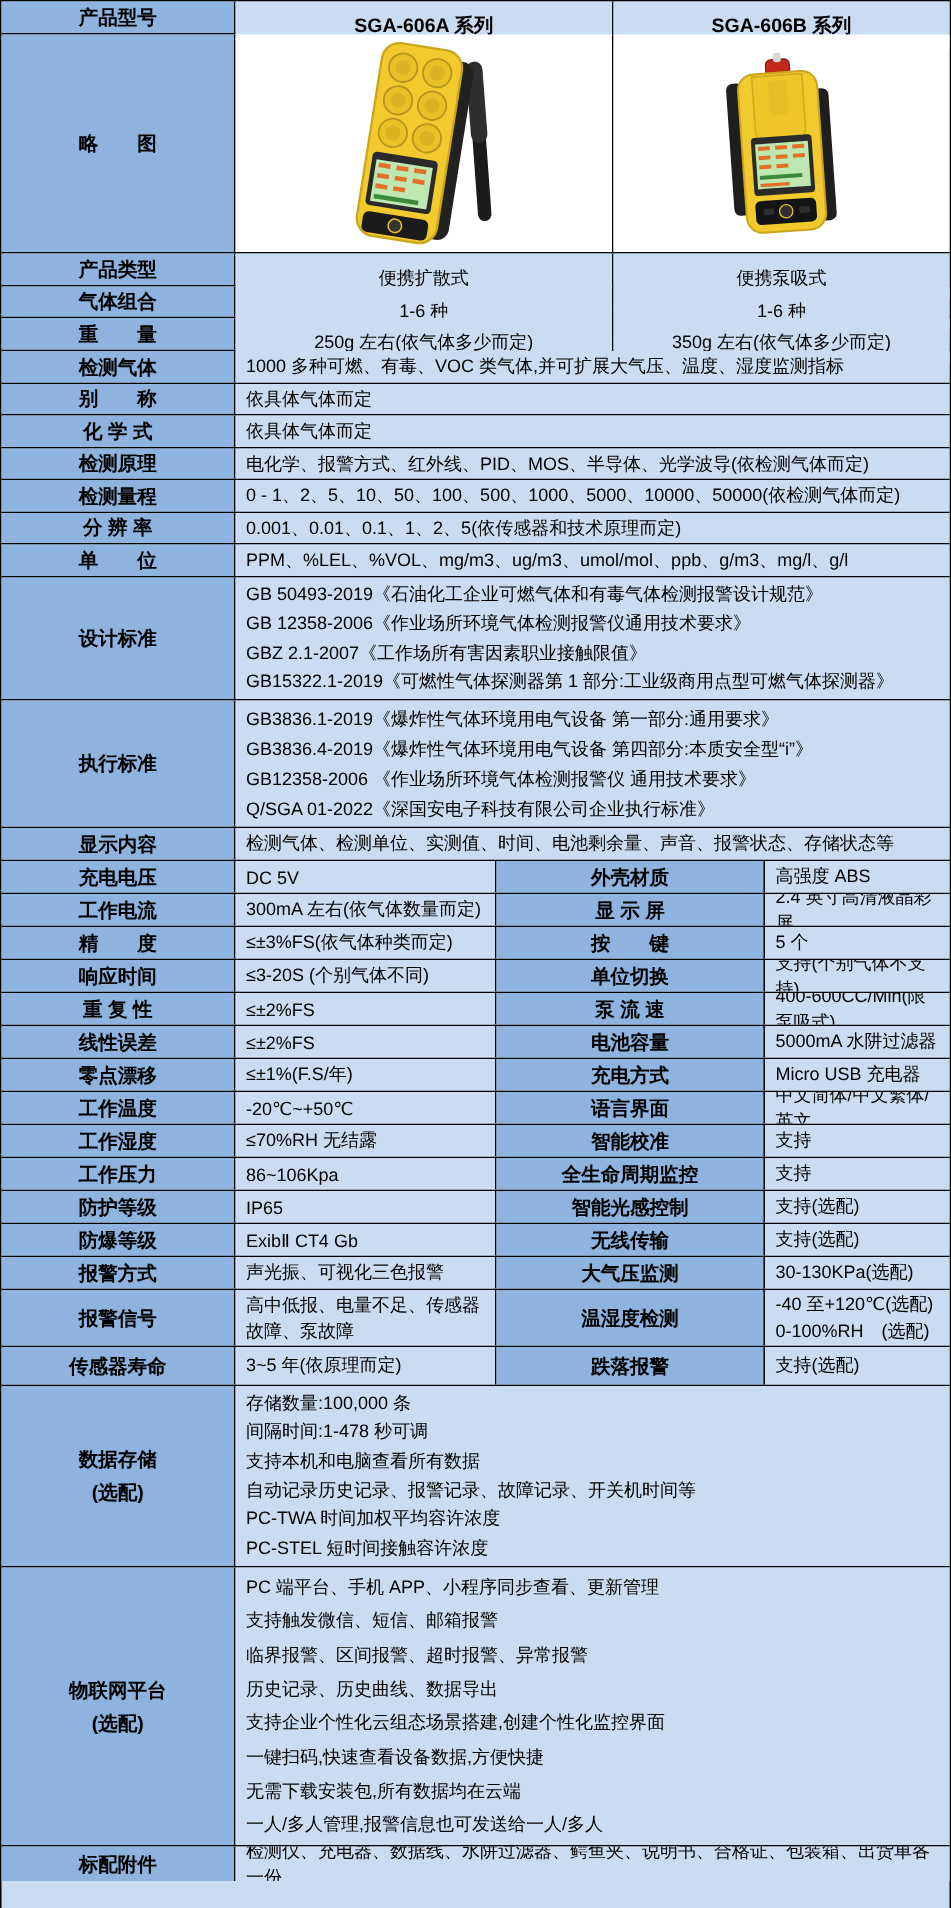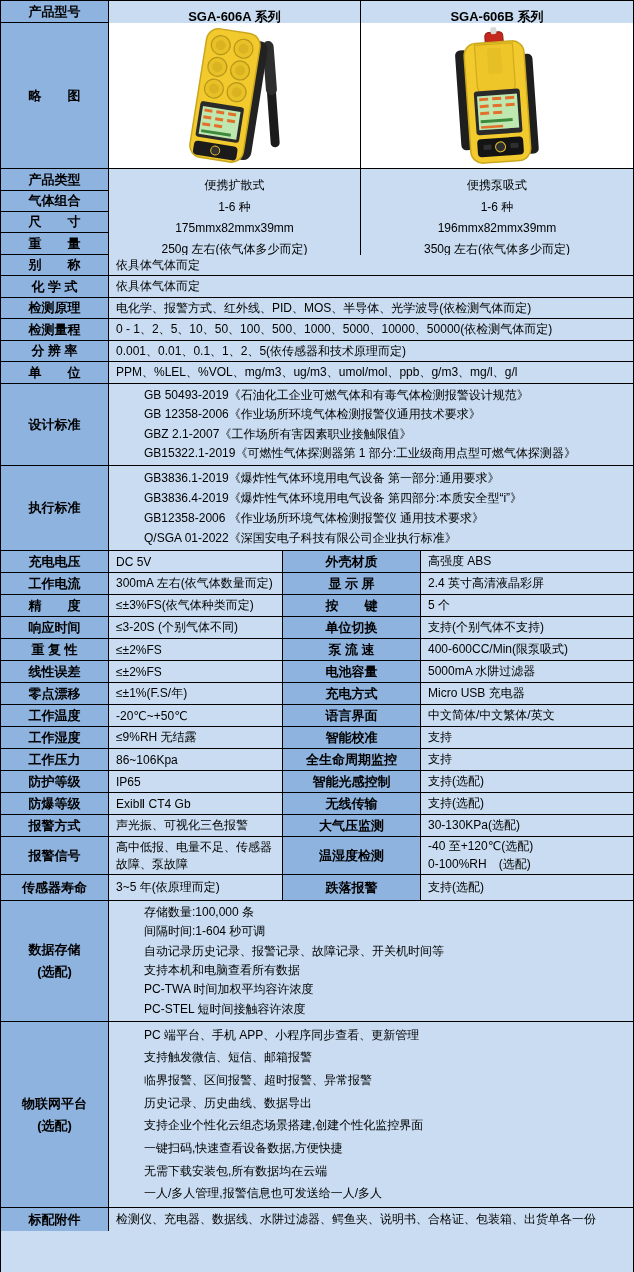--- a/index.html
+++ b/index.html
@@ -15,30 +15,30 @@
     display:flex;align-items:center;overflow:hidden;
   }
   .cell:last-child{border-right:none;}
   .label{
     background:#8EB3DF;font-weight:bold;justify-content:center;
     font-size:13px;text-align:center;flex:none;white-space:pre-wrap;
   }
   .value{background:#C9DCF1;font-size:12px;padding:0 7px;}
   .center{justify-content:center;padding:16px 2px;text-align:center;}
   .bold{font-weight:bold;font-size:13px;}
-  .w-label{width:108px;}
+  .w-label{width:156px;}
   .wA{width:252px;flex:none;}
   .wB{flex:1;}
   .q1{width:174px;flex:none;}
-  .q2{width:138px;}
+  .q2{width:179px;}
   .q3{flex:1;}
   .full{flex:1;}
   .sketch-cell{background:#FFFFFF;justify-content:center;padding:0;}
   .multi{flex-direction:column;align-items:stretch;justify-content:space-around;padding:2px 7px;}
-  .multi div{line-height:19px;margin-left:28px;}
+  .multi div{line-height:19px;}
   .wrap2{display:block;line-height:17px;padding-top:1px;}
   .stack{flex-direction:column;justify-content:space-around;align-items:flex-start;}
 </style>
 </head>
 <body>
 
 <div class="spec-table">
 
   <div class="row" style="height:22px">
     <div class="cell label w-label">产品型号</div>
@@ -137,31 +137,30 @@
   <div class="row" style="height:22px">
     <div class="cell label w-label">产品类型</div>
     <div class="cell value wA center">便携扩散式</div>
     <div class="cell value wB center">便携泵吸式</div>
   </div>
   <div class="row" style="height:21px">
     <div class="cell label w-label">气体组合</div>
     <div class="cell value wA center">1-6 种</div>
     <div class="cell value wB center">1-6 种</div>
   </div>
-  <div class="row" style="height:21px">
-    <div class="cell label w-label">尺　　寸</div>
-    <div class="cell value wA center">175mmx82mmx39mm</div>
-    <div class="cell value wB center">196mmx82mmx39mm</div>
-  </div>
   <div class="row" style="height:22px">
     <div class="cell label w-label">重　　量</div>
     <div class="cell value wA center">250g 左右(依气体多少而定)</div>
     <div class="cell value wB center">350g 左右(依气体多少而定)</div>
   </div>
 
+  <div class="row" style="height:22px">
+    <div class="cell label w-label">检测气体</div>
+    <div class="cell value full">1000 多种可燃、有毒、VOC 类气体,并可扩展大气压、温度、湿度监测指标</div>
+  </div>
   <div class="row" style="height:21px">
     <div class="cell label w-label">别　　称</div>
     <div class="cell value full">依具体气体而定</div>
   </div>
   <div class="row" style="height:22px">
     <div class="cell label w-label">化 学 式</div>
     <div class="cell value full">依具体气体而定</div>
   </div>
   <div class="row" style="height:21px">
     <div class="cell label w-label">检测原理</div>
@@ -193,20 +192,24 @@
   <div class="row" style="height:85px">
     <div class="cell label w-label">执行标准</div>
     <div class="cell value full multi">
       <div>GB3836.1-2019《爆炸性气体环境用电气设备 第一部分:通用要求》</div>
       <div>GB3836.4-2019《爆炸性气体环境用电气设备 第四部分:本质安全型“i”》</div>
       <div>GB12358-2006 《作业场所环境气体检测报警仪 通用技术要求》</div>
       <div>Q/SGA 01-2022《深国安电子科技有限公司企业执行标准》</div>
     </div>
   </div>
 
+  <div class="row" style="height:22px">
+    <div class="cell label w-label">显示内容</div>
+    <div class="cell value full">检测气体、检测单位、实测值、时间、电池剩余量、声音、报警状态、存储状态等</div>
+  </div>
 
   <div class="row" style="height:22px">
     <div class="cell label w-label">充电电压</div>
     <div class="cell value q1">DC 5V</div>
     <div class="cell label q2">外壳材质</div>
     <div class="cell value q3">高强度 ABS</div>
   </div>
   <div class="row" style="height:22px">
     <div class="cell label w-label">工作电流</div>
     <div class="cell value q1">300mA 左右(依气体数量而定)</div>
@@ -244,21 +247,21 @@
     <div class="cell value q3">Micro USB 充电器</div>
   </div>
   <div class="row" style="height:22px">
     <div class="cell label w-label">工作温度</div>
     <div class="cell value q1">-20℃~+50℃</div>
     <div class="cell label q2">语言界面</div>
     <div class="cell value q3">中文简体/中文繁体/英文</div>
   </div>
   <div class="row" style="height:22px">
     <div class="cell label w-label">工作湿度</div>
-    <div class="cell value q1">≤9%RH 无结露</div>
+    <div class="cell value q1">≤70%RH 无结露</div>
     <div class="cell label q2">智能校准</div>
     <div class="cell value q3">支持</div>
   </div>
   <div class="row" style="height:22px">
     <div class="cell label w-label">工作压力</div>
     <div class="cell value q1">86~106Kpa</div>
     <div class="cell label q2">全生命周期监控</div>
     <div class="cell value q3">支持</div>
   </div>
   <div class="row" style="height:22px">
@@ -299,23 +302,23 @@
     <div class="cell value q3">支持(选配)</div>
   </div>
 
   <div class="row" style="height:121px">
     <div class="cell label w-label" style="flex-direction:column;justify-content:center;line-height:22px;">
       <div>数据存储</div>
       <div>(选配)</div>
     </div>
     <div class="cell value full multi">
       <div>存储数量:100,000 条</div>
-      <div>间隔时间:1-604 秒可调</div>
+      <div>间隔时间:1-478 秒可调</div>
+      <div>支持本机和电脑查看所有数据</div>
       <div>自动记录历史记录、报警记录、故障记录、开关机时间等</div>
-      <div>支持本机和电脑查看所有数据</div>
       <div>PC-TWA 时间加权平均容许浓度</div>
       <div>PC-STEL 短时间接触容许浓度</div>
     </div>
   </div>
 
   <div class="row" style="height:186px">
     <div class="cell label w-label" style="flex-direction:column;justify-content:center;line-height:22px;">
       <div>物联网平台</div>
       <div>(选配)</div>
     </div>

